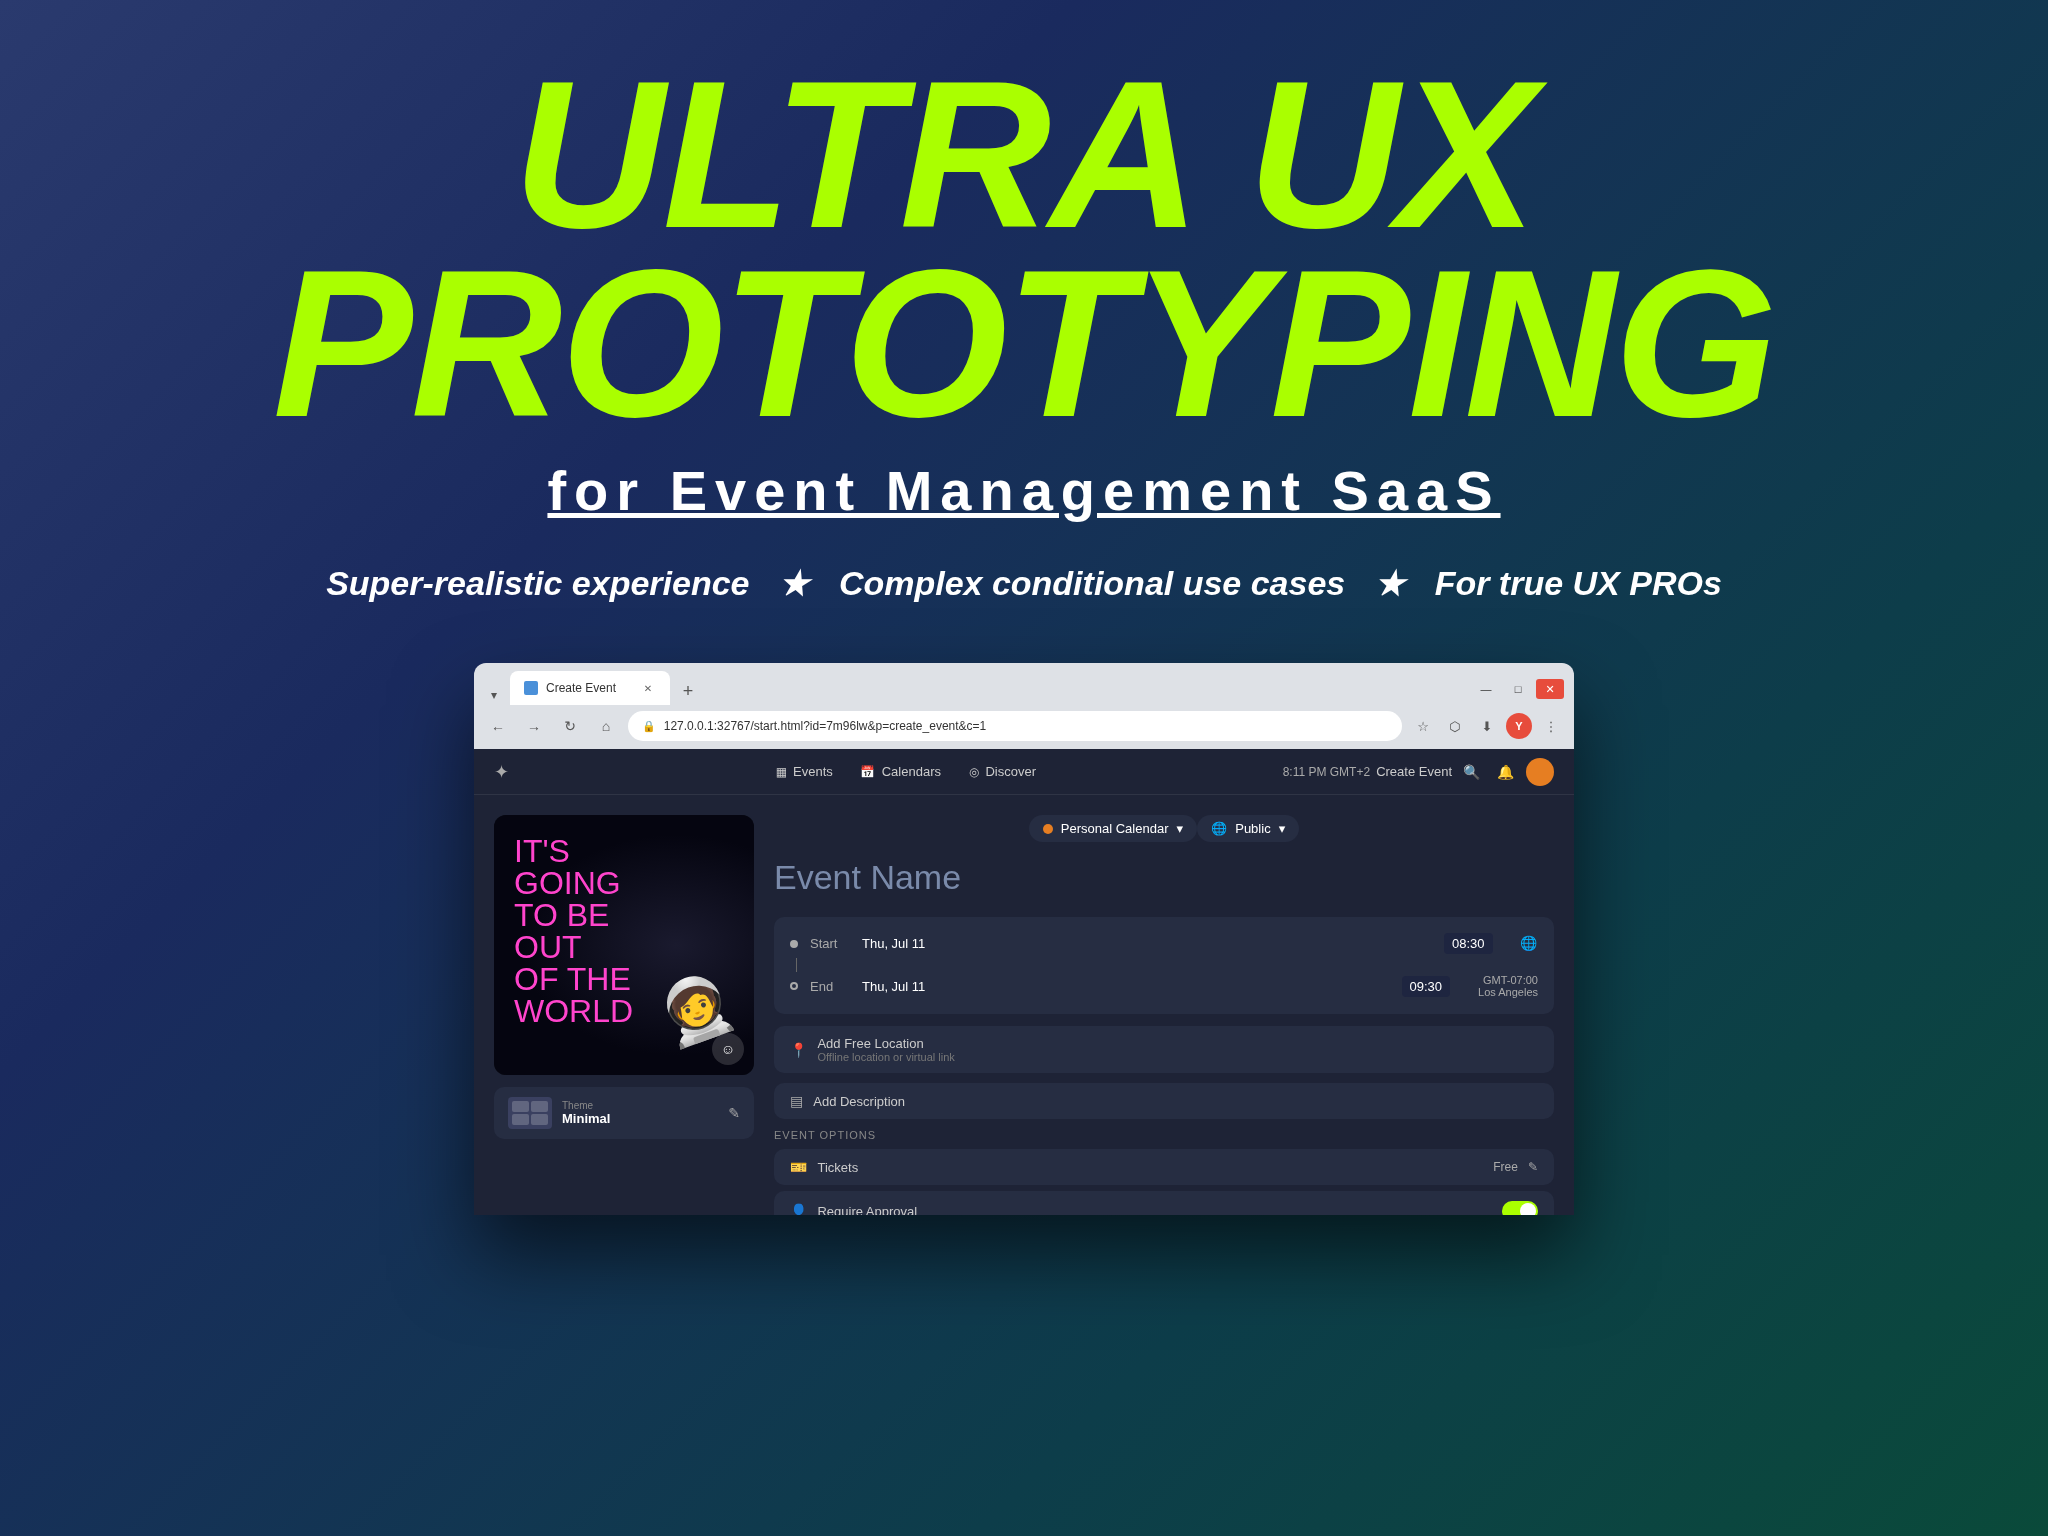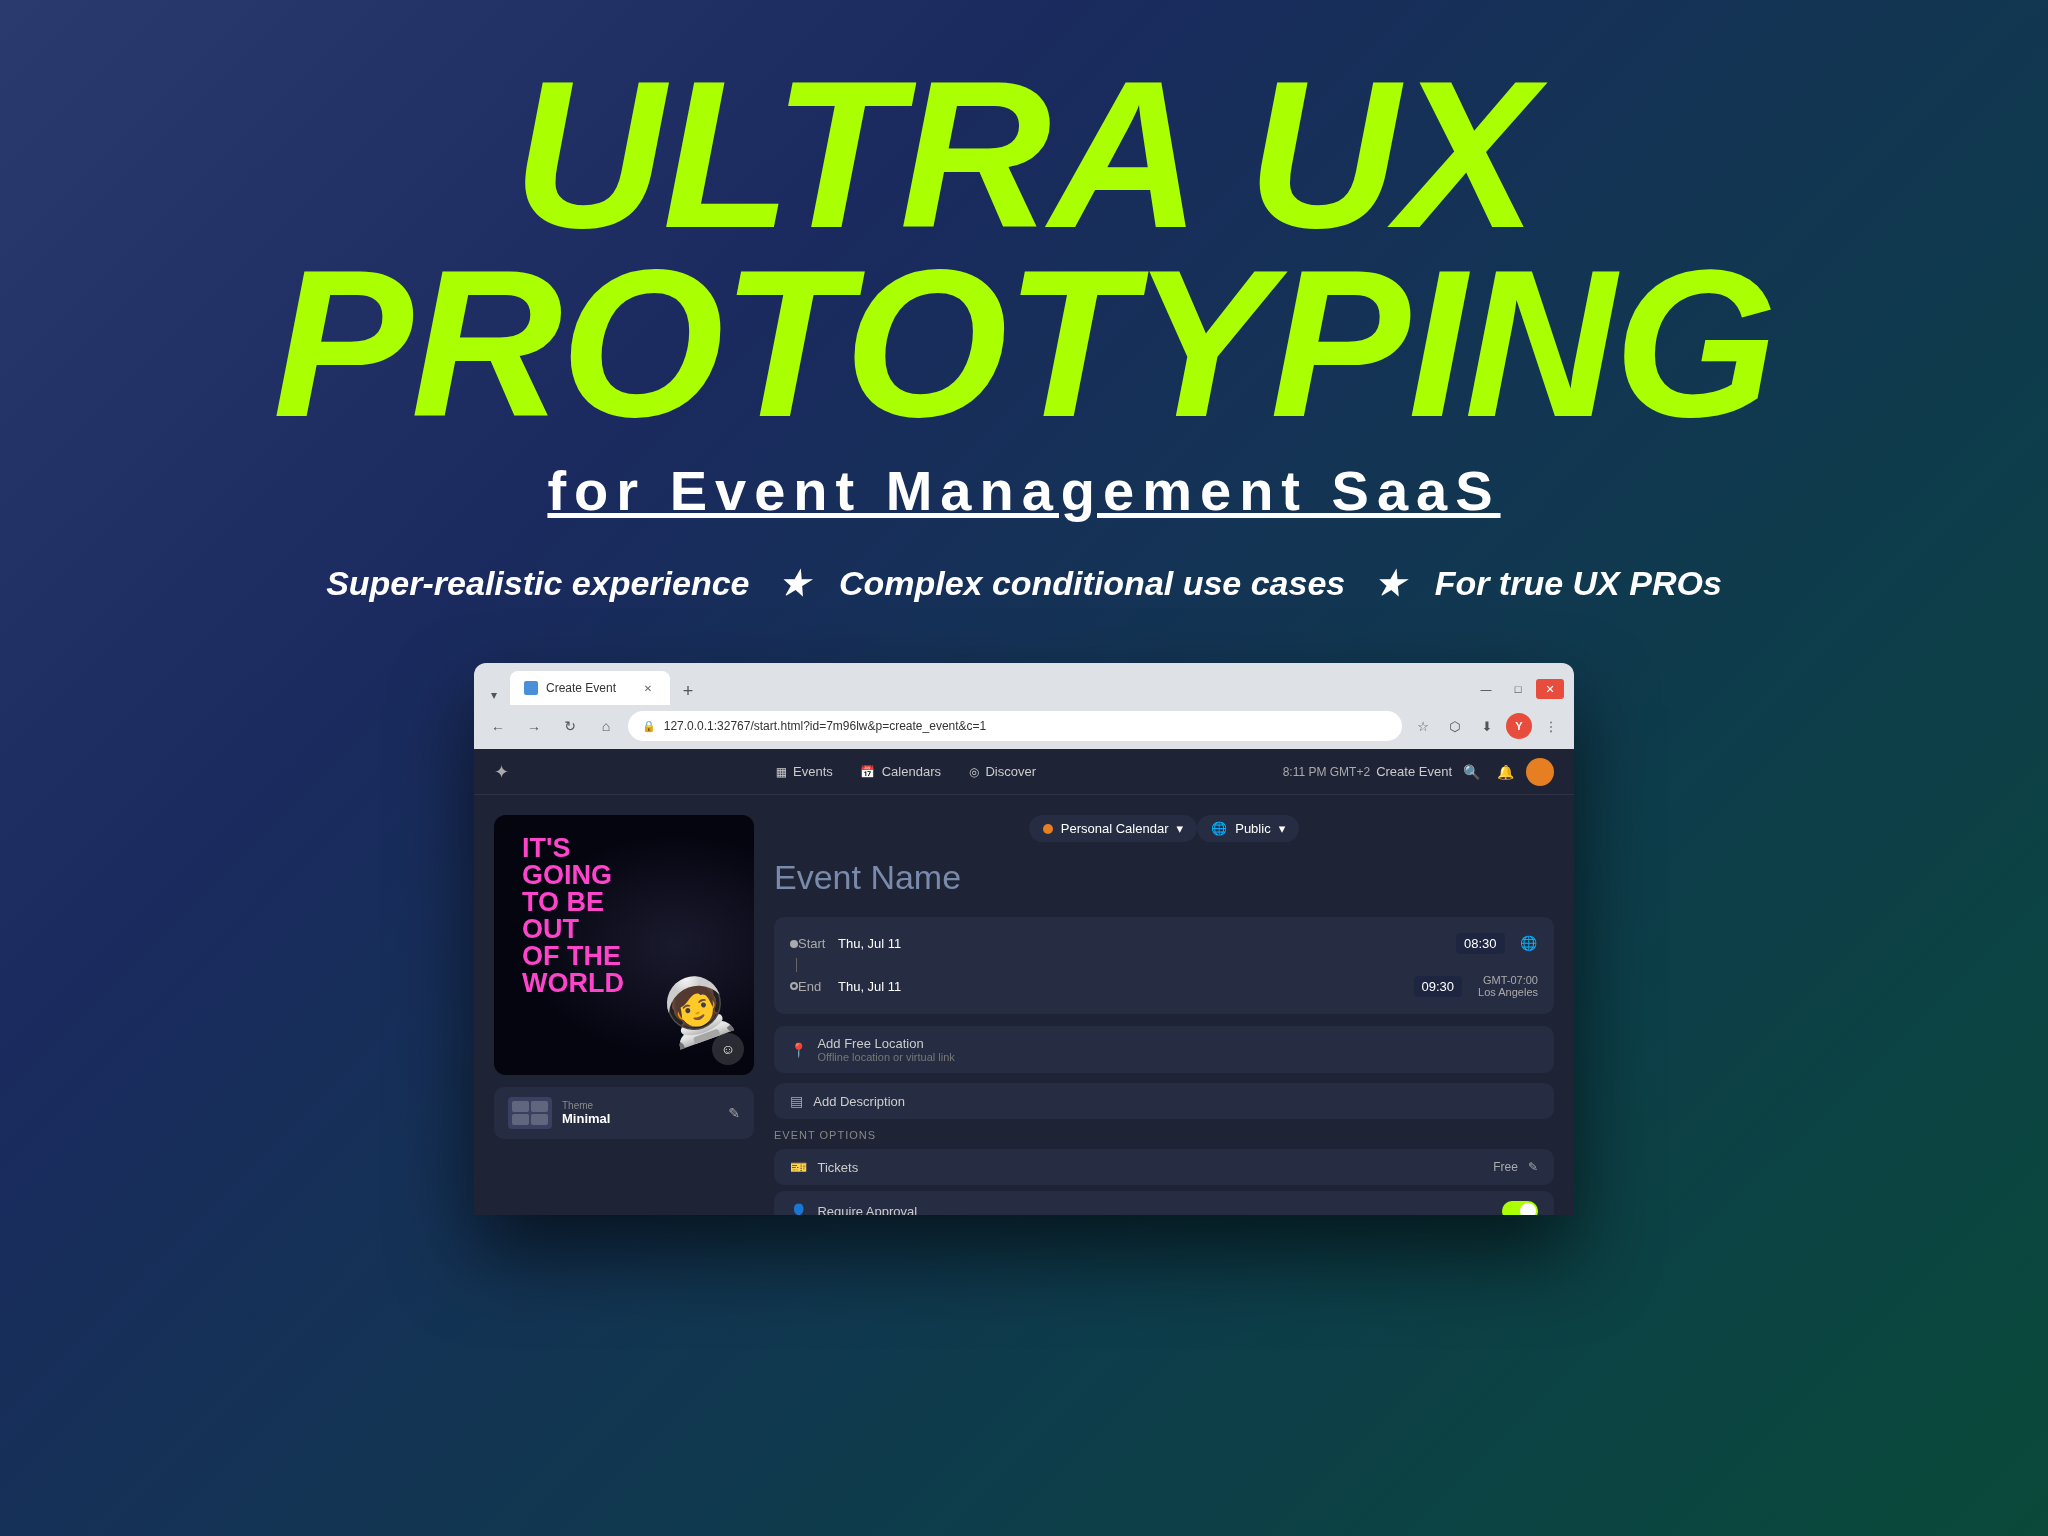--- a/index.html
+++ b/index.html
@@ -341,24 +341,24 @@
       height: 100%;
       background: radial-gradient(ellipse at 70% 50%, #1a1a2e 0%, #050510 60%);
       position: relative;
       display: flex;
       align-items: center;
       justify-content: center;
     }
 
     .event-image-text {
       position: absolute;
-      left: 28px;
+      left: 20px;
       top: 20px;
-      font-size: 27px;
-      font-weight: 700;
+      font-size: 32px;
+      font-weight: 400;
       color: #ff44cc;
       text-transform: uppercase;
       line-height: 1.0;
     }
 
     .astronaut {
       position: absolute;
       right: 20px;
       bottom: 30px;
       font-size: 60px;
@@ -483,20 +483,21 @@
     .datetime-row {
       background: #262d42;
       border-radius: 10px;
       padding: 12px 16px;
       margin-bottom: 12px;
     }
 
     .datetime-entry {
       display: flex;
       align-items: center;
+      gap: 12px;
       padding: 4px 0;
     }
 
     .dt-dot {
       width: 8px;
       height: 8px;
       border-radius: 50%;
       border: 2px solid #aaa;
       flex-shrink: 0;
     }

